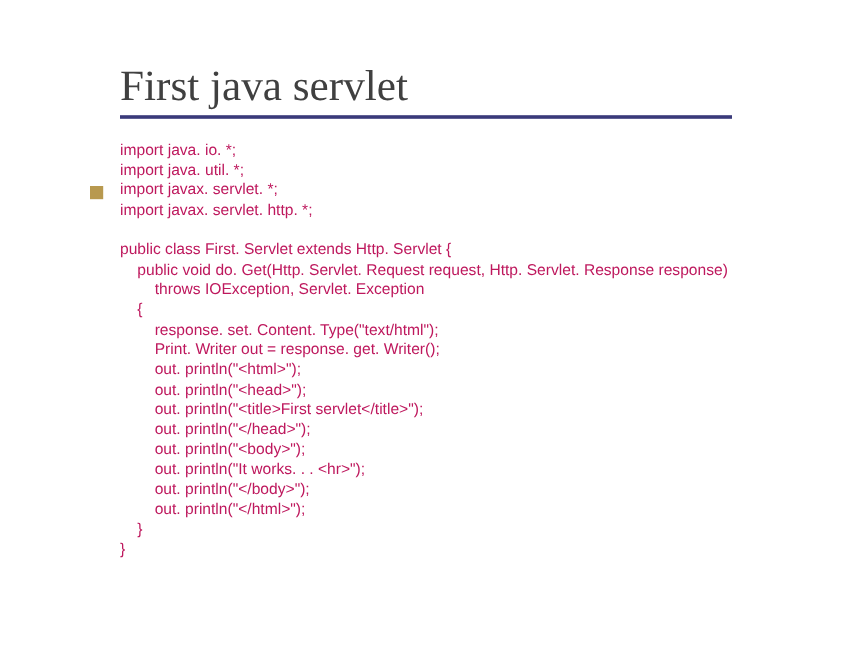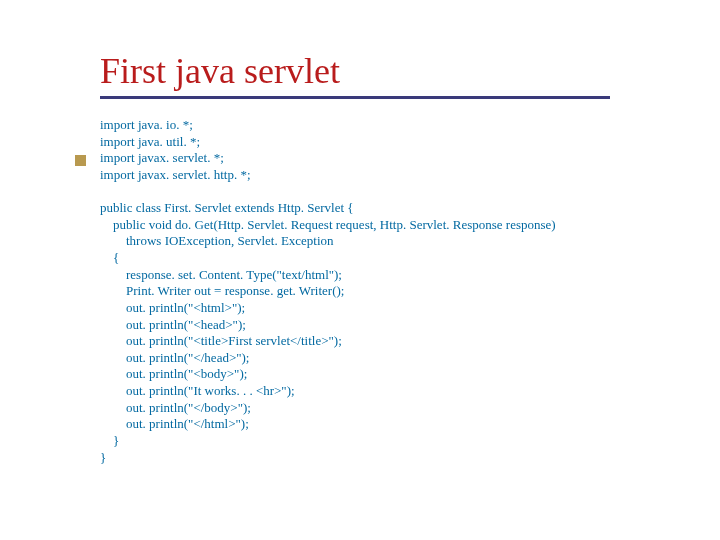--- a/index.html
+++ b/index.html
@@ -13,44 +13,44 @@
   }
   .slide {
     position: relative;
     width: 720px;
     height: 540px;
     box-sizing: border-box;
     padding: 50px 0 0 100px;
   }
   .title {
     font-size: 36px;
-    color: #b91c1c;
+    color: #404040;
     margin: 0 0 4px 0;
     font-weight: normal;
   }
   .underline {
     width: 510px;
     height: 3px;
     background: #3a3a7a;
     margin-bottom: 18px;
   }
   .bullet {
     position: absolute;
     left: 75px;
     top: 155px;
     width: 11px;
     height: 11px;
     background: #b8994f;
   }
   .code-block {
     font-size: 13px;
     line-height: 1.28;
-    color: #0369a1;
+    color: #be185d;
     white-space: pre;
-    font-family: Liberation Serif, serif;
+    font-family: Liberation Sans, sans-serif;
   }
 </style>
 </head>
 <body>
 
 <div class="slide">
   <h1 class="title">First java servlet</h1>
   <div class="underline"></div>
   <div class="bullet"></div>
   <div class="code-block">import java. io. *;

